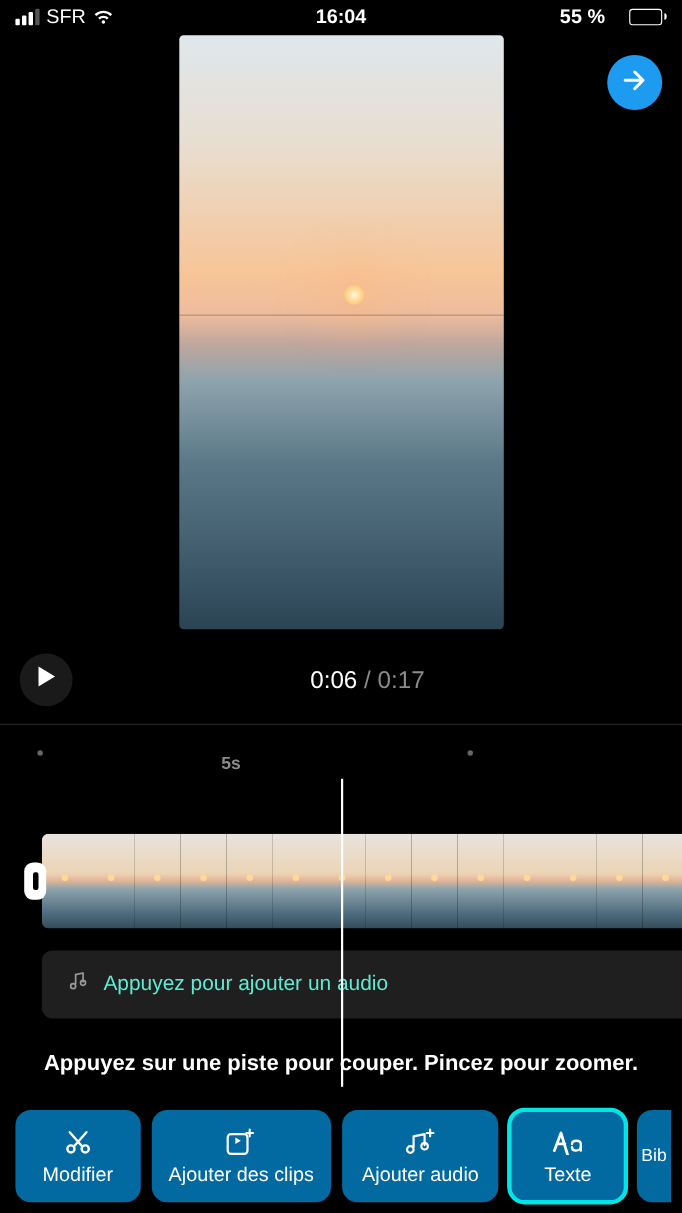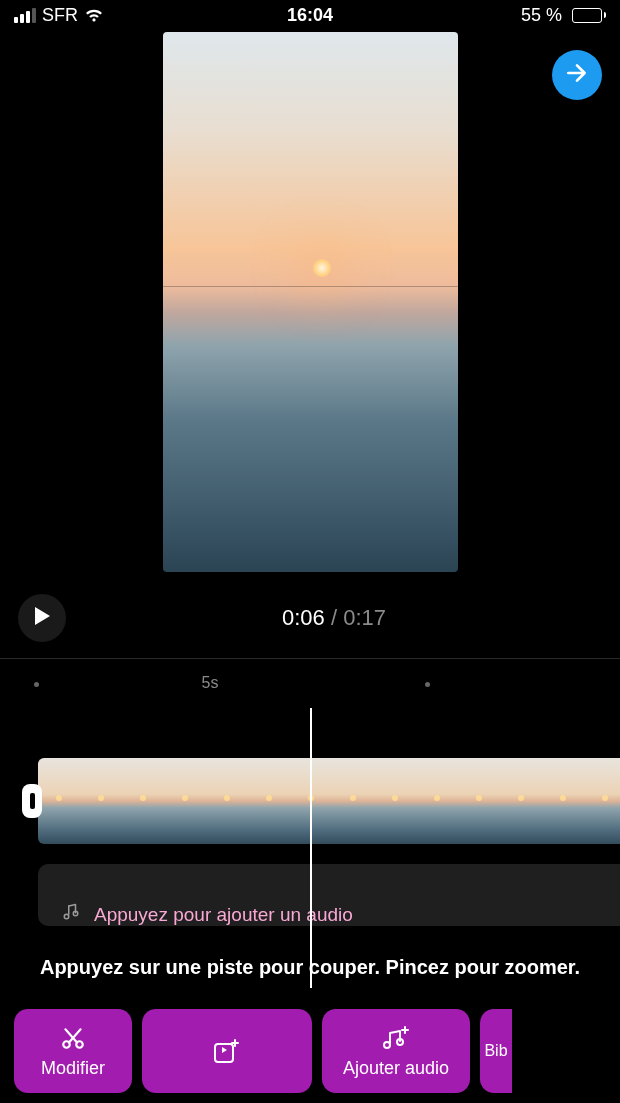--- a/index.html
+++ b/index.html
@@ -2,21 +2,21 @@
 <html><head>
 <meta charset="utf-8">
 <style>
   * { margin: 0; padding: 0; box-sizing: border-box; }
   html, body { width: 620px; height: 1103px; background: #000; color: #fff; font-family: -apple-system, BlinkMacSystemFont, "Helvetica Neue", Arial, sans-serif; overflow: hidden; }
 
   
   .status-bar { position: absolute; top: 0; left: 0; right: 0; height: 30px; display: flex; align-items: center; justify-content: space-between; padding: 0 14px; font-size: 18px; font-weight: 500; }
   .status-left { display: flex; align-items: center; gap: 6px; }
   .status-center { position: absolute; left: 50%; transform: translateX(-50%); font-weight: 700; }
-  .status-right { display: flex; align-items: center; gap: 10px; }
+  .status-right { display: flex; align-items: center; gap: 22px; font-weight: bold; }
   .signal-bars { display: flex; align-items: flex-end; gap: 2px; }
   .signal-bars span { width: 4px; background: #fff; border-radius: 1px; }
   .signal-bars span:nth-child(1){height:6px}
   .signal-bars span:nth-child(2){height:9px}
   .signal-bars span:nth-child(3){height:12px}
   .signal-bars span:nth-child(4){height:15px;background:#555}
   .wifi-icon svg { display:block; }
   .battery { display:flex; align-items:center; gap:2px; }
   .battery-body { width: 30px; height: 15px; border: 1.5px solid #fff; border-radius: 3px; position: relative; padding:1.5px; }
   .battery-fill { height:100%; width:55%; background:#fff; border-radius:1px; }
@@ -37,42 +37,42 @@
   .time-display { position:absolute; left:50%; transform:translateX(-50%); font-size:22px; font-weight:500;margin-left:24px; }
   .time-current { color:#fff; }
   .time-sep, .time-total { color:#8b8b8b; }
 
   
   .divider { position:absolute; top:658px; left:0; right:0; height:1px; background:#2a2a2a; }
 
   
   .ruler { position:absolute; top:670px; left:0; right:0; height:34px; font-size:16px; color:#8b8b8b; }
   .ruler-dot { position:absolute; top:12px; width:5px; height:5px; border-radius:50%; background:#666; }
-  .ruler-label { position:absolute; top:4px; transform:translateX(-50%); }
+  .ruler-label { position:absolute; top:16px; transform:translateX(-50%);font-weight:bold; }
 
   
   .playhead { position:absolute; top:708px; height:280px; left:310px; width:1.5px; background:#fff; z-index:5; }
 
   
   .timeline-wrap { position:absolute; top:758px; left:0; right:0; height:86px; }
   .clip-strip { position:absolute; left:38px; right:0; top:0; bottom:0; display:flex; overflow:hidden; border-radius:6px 0 0 6px; }
   .thumb { flex: 0 0 42px; height:86px; background:linear-gradient(to bottom,#e8e4de 0%,#ecd3b5 42%,#dfb497 50%,#8fa4ad 58%,#4d6a7c 85%,#334c5c 100%); position:relative; }
   .thumb-sun { position:absolute; top:46%; left:50%; width:6px; height:6px; border-radius:50%; background:rgba(255,220,150,0.9); transform:translate(-50%,-50%); }
   .clip-handle { position:absolute; left:22px; top:26px; width:20px; height:34px; background:#fff; border-radius:8px; display:flex; align-items:center; justify-content:center; z-index:3; }
   .clip-handle-bar { width:5px; height:16px; background:#000; border-radius:2px; }
 
   
-  .audio-track { position:absolute; top:864px; left:38px; right:0; height:62px; background:#1f1f1f; border-radius:10px 0 0 10px; display:flex; align-items:flex-end; padding-left:24px; gap:14px; color:#f9a8d4; font-size:19px; }
+  .audio-track { position:absolute; top:864px; left:38px; right:0; height:62px; background:#1f1f1f; border-radius:10px 0 0 10px; display:flex; align-items:center; padding-left:24px; gap:14px; color:#5eead4; font-size:19px; }
 
   
   .hint { position:absolute; top:954px; left:0; right:0; text-align:center; font-size:20px; font-weight:600; padding:0 30px; line-height:1.3; }
 
   
   .toolbar { position:absolute; bottom:0; left:0; right:0; height:96px; display:flex; gap:10px; padding:0 10px 10px 14px; align-items:flex-end; }
-  .tool-btn { background:#a21caf; border-radius:14px; height:84px; display:flex; flex-direction:column; align-items:center; justify-content:center; gap:6px; color:#fff; font-size:18px; font-weight:500; }
+  .tool-btn { background:#0369a1; border-radius:14px; height:84px; display:flex; flex-direction:column; align-items:center; justify-content:center; gap:6px; color:#fff; font-size:18px; font-weight:500; }
   .tool-btn.w1 { width:118px; }
   .tool-btn.w2 { width:170px; }
   .tool-btn.w3 { width:148px; }
   .tool-btn.w4 { width:110px; }
   .tool-btn.w5 { width:32px; border-radius:14px 0 0 14px; }
   .tool-btn.active { outline:4px solid #00e6e6; outline-offset:-2px; }
   .tool-icon { height:28px; display:flex; align-items:center; justify-content:center; }
   .tool-label { white-space:nowrap; }
 </style>
 </head>
@@ -216,27 +216,37 @@
     <span class="tool-label">Modifier</span>
   </div>
   <div class="tool-btn w2">
     <span class="tool-icon">
       <svg width="28" height="26" viewBox="0 0 28 26">
           <rect x="2" y="6" width="18" height="18" rx="3" fill="none" stroke="#fff" stroke-width="2"></rect>
           <path d="M9 15l5-3-5-3v6z" fill="#fff"></path>
           <path d="M22 2v6M19 5h6" stroke="#fff" stroke-width="2" stroke-linecap="round"></path>
         </svg>
     </span>
+    <span class="tool-label">Ajouter des clips</span>
   </div>
   <div class="tool-btn w3">
     <span class="tool-icon">
       <svg width="28" height="26" viewBox="0 0 28 26">
           <path d="M8 20a3 3 0 11-3-3 3 3 0 013 3zm0-12v10M8 8l10-2v10" stroke="#fff" stroke-width="2" fill="none" stroke-linecap="round" stroke-linejoin="round"></path>
           <circle cx="18" cy="17" r="3" fill="none" stroke="#fff" stroke-width="2"></circle>
           <path d="M23 2v6M20 5h6" stroke="#fff" stroke-width="2" stroke-linecap="round"></path>
         </svg>
     </span>
     <span class="tool-label">Ajouter audio</span>
   </div>
+  <div class="tool-btn w4 active">
+    <span class="tool-icon">
+      <svg width="30" height="24" viewBox="0 0 30 24">
+          <path d="M3 20L9 4l6 20M5.5 14h7" stroke="#fff" stroke-width="2.5" fill="none" stroke-linecap="round" stroke-linejoin="round"></path>
+          <path d="M19 14c0-2 1.5-3 4-3s4 1 4 3v6M19 17c0 2 1.5 3 3.5 3 2.5 0 4.5-1.5 4.5-4" stroke="#fff" stroke-width="2.2" fill="none" stroke-linecap="round"></path>
+        </svg>
+    </span>
+    <span class="tool-label">Texte</span>
+  </div>
   <div class="tool-btn w5">
     <span class="tool-label" style="font-size:16px">Bib</span>
   </div>
 </div>
 
 </body></html>

